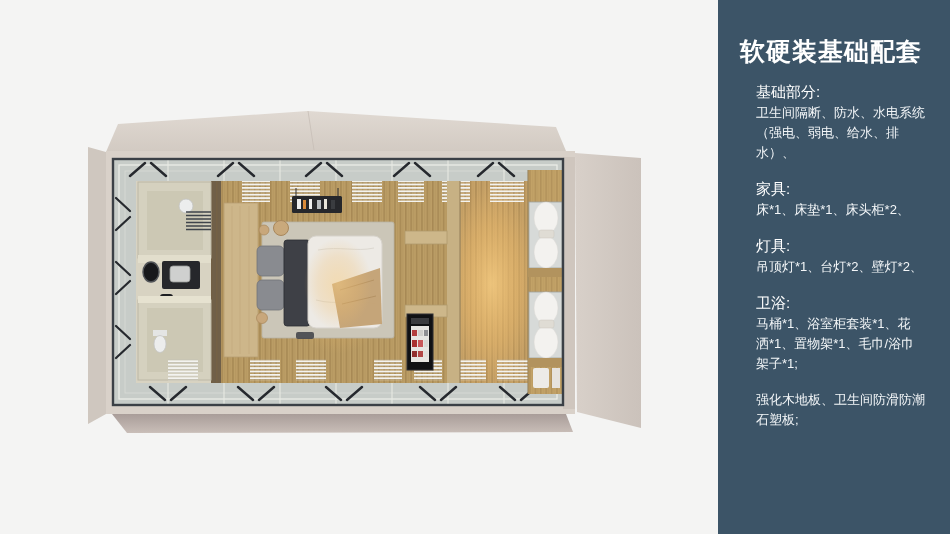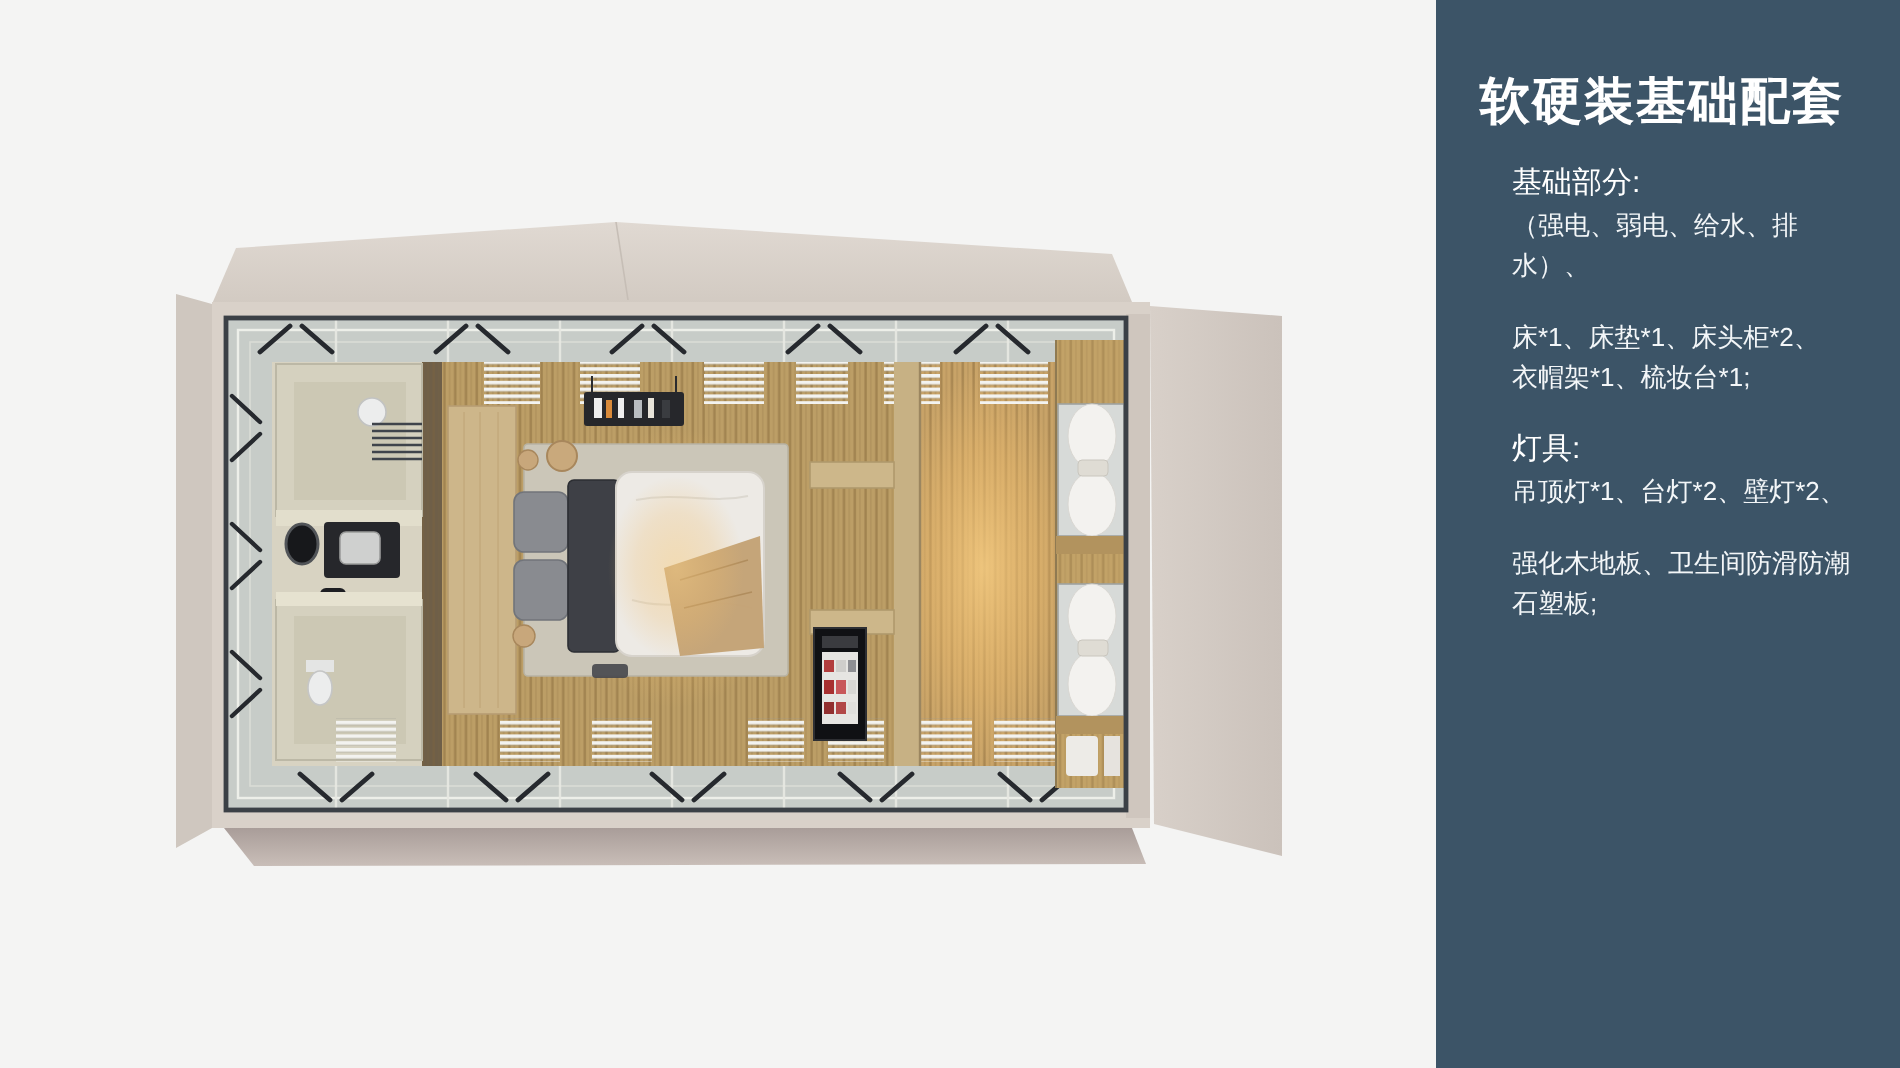--- a/index.html
+++ b/index.html
@@ -209,33 +209,40 @@
 
       <rect x="113" y="159" width="450" height="246" fill="none" stroke="#3b4046" stroke-width="2.4"></rect>
     </svg>
   </div>
 
   <aside class="panel">
     <h1>软硬装基础配套</h1>
 
     <div class="section">
       <h3>基础部分:</h3>
+      <div class="line">卫生间隔断、防水、水电系统</div>
       <div class="line">（强电、弱电、给水、排水）、</div>
     </div>
 
     <div class="section">
+      <h3>家具:</h3>
       <div class="line">床*1、床垫*1、床头柜*2、</div>
-      <div class="line">衣帽架*1、梳妆台*1;</div>
     </div>
 
     <div class="section">
       <h3>灯具:</h3>
       <div class="line">吊顶灯*1、台灯*2、壁灯*2、</div>
     </div>
 
+    <div class="section">
+      <h3>卫浴:</h3>
+      <div class="line">马桶*1、浴室柜套装*1、花</div>
+      <div class="line">洒*1、置物架*1、毛巾/浴巾</div>
+      <div class="line">架子*1;</div>
+    </div>
 
     <div class="section">
       <div class="line">强化木地板、卫生间防滑防潮</div>
       <div class="line">石塑板;</div>
     </div>
   </aside>
 
 </div>
 
 </body></html>

